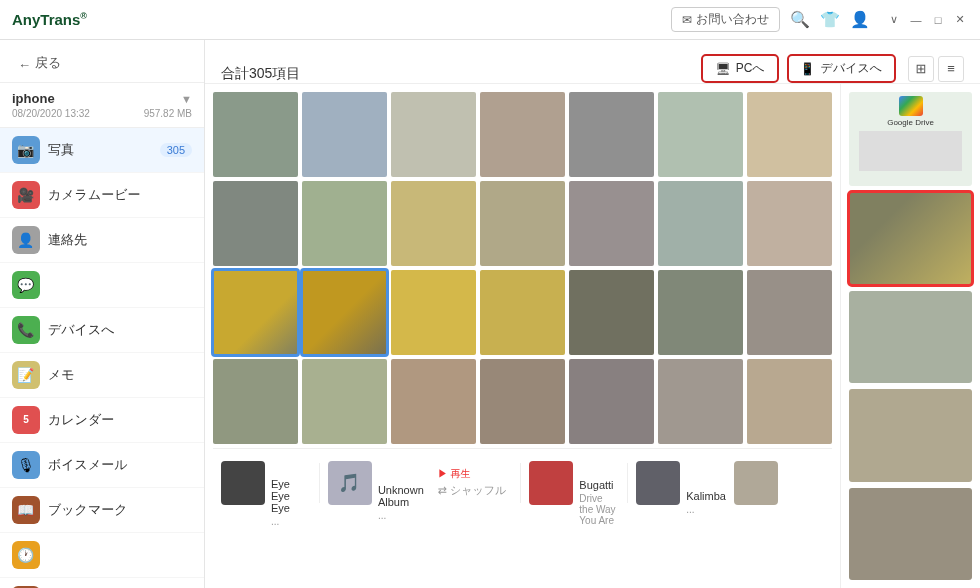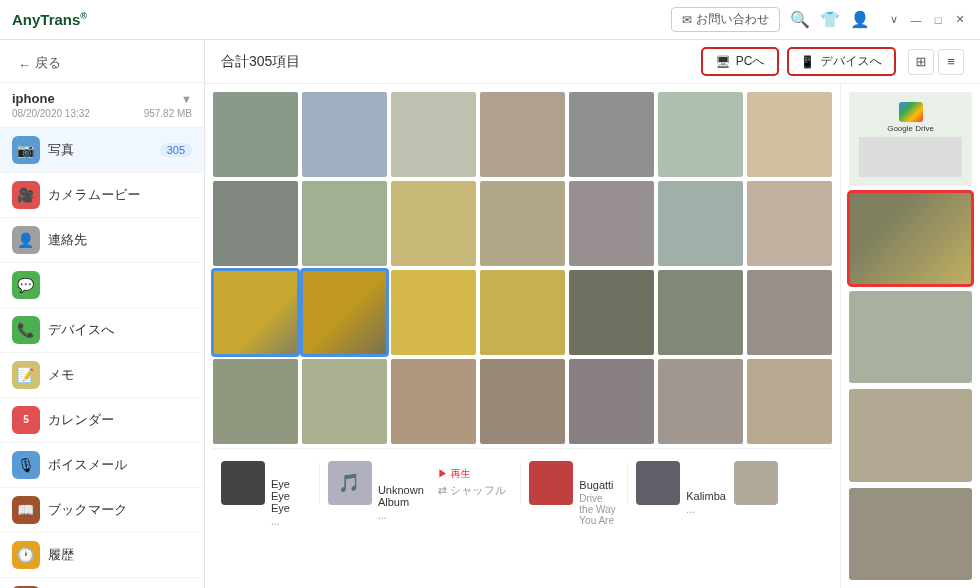--- a/index.html
+++ b/index.html
@@ -163,21 +163,21 @@
     .content-area {
       flex: 1;
       display: flex;
       flex-direction: column;
       background: #fff;
       overflow: hidden;
     }
     .content-header {
       height: 44px;
       display: flex;
-      align-items: center;
+      align-items: flex-end;
       justify-content: space-between;
       padding: 0 16px;
       border-bottom: 1px solid #eee;
     }
     .content-title {
       font-size: 14px;
       color: #333;
     }
     .header-actions {
       display: flex;
@@ -414,21 +414,20 @@
         <span class="menu-label">ボイスメール</span>
       </div>
 
       <div class="menu-item">
         <div class="menu-icon" style="background:#a0522d;">📖</div>
         <span class="menu-label">ブックマーク</span>
       </div>
 
       <div class="menu-item">
         <div class="menu-icon" style="background:#e8a020;">🕐</div>
-        <span class="menu-label">履歴</span>
       </div>
 
       <div class="menu-item">
         <div class="menu-icon" style="background:#a0522d;">📚</div>
 
       </div>
     </div>
   </div>
 
   <div class="content-area">
@@ -537,21 +536,21 @@
           </div>
           <div class="music-item">
             <div class="music-thumb" style="background:#b0a898;"></div>
           </div>
         </div>
 
       </div>
 
       <div class="right-panel">
 
-        <div class="right-thumb" style="background:#e8f0e8;display:flex;flex-direction:column;align-items:center;justify-content:center;gap:2px;padding:4px;">
+        <div class="right-thumb" style="background:#e8f0e8;display:flex;flex-direction:column;align-items:center;gap:2px;padding:4px;">
           <div style="width:24px;height:20px;background:linear-gradient(135deg,#4285f4,#34a853,#fbbc05,#ea4335);border-radius:3px;"></div>
           <span style="font-size:8px;color:#333;">Google Drive</span>
           <div style="width:90%;height:40px;background:#ddd;margin-top:2px;"></div>
         </div>
 
         <div class="right-thumb selected-red" style="background:linear-gradient(135deg,#808060 30%,#c0b060 100%);">
         </div>
 
         <div class="right-thumb" style="background:#a8b0a0;"></div>
         <div class="right-thumb" style="background:#b0a890;"></div>

